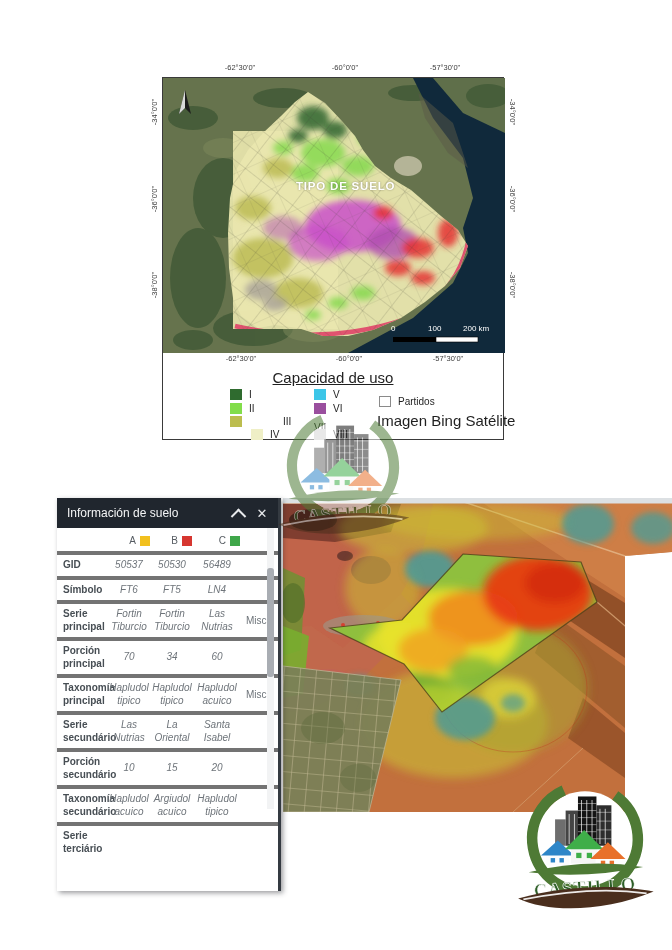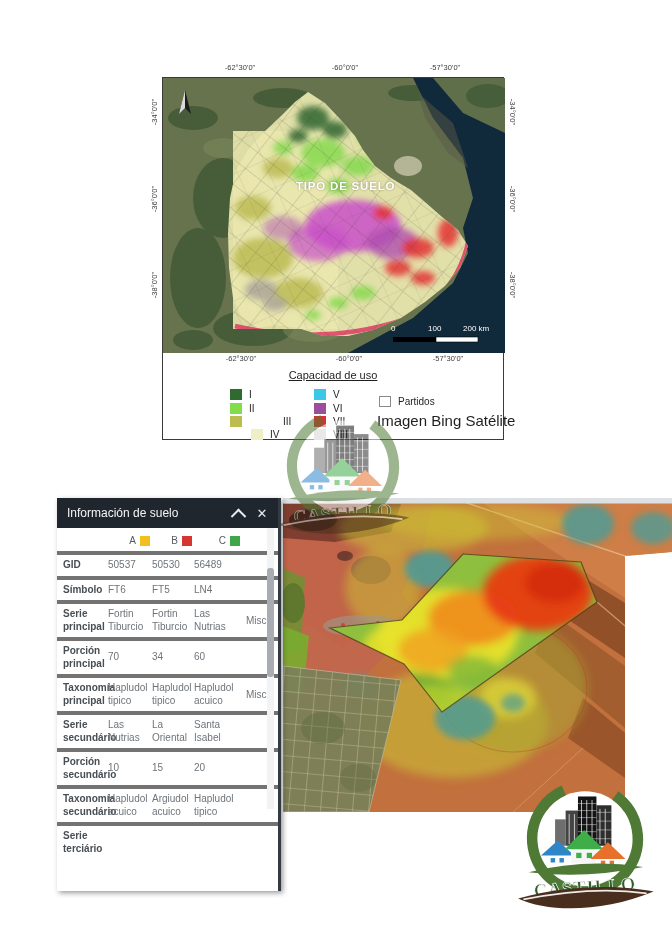--- a/index.html
+++ b/index.html
@@ -9,21 +9,21 @@
   
   .top-fig{position:absolute;left:150px;top:60px;width:372px;height:392px;}
   .tick{position:absolute;font-size:7.5px;color:#3c3c3c;white-space:nowrap;transform:translateX(-50%);}
   .tick.vert-l{transform:translate(-50%,-50%) rotate(-90deg);}
   .tick.vert-r{transform:translate(-50%,-50%) rotate(90deg);}
   .fig-frame{position:absolute;left:12px;top:17px;width:342px;height:363px;
              border:1.5px solid #3a3a3a;background:#fff;box-sizing:border-box;}
   .map-svg{position:absolute;left:0;top:0;}
   .fig-xticks-bottom{position:absolute;left:0;top:276px;width:100%;height:12px;}
   .cap-title{position:absolute;left:0;top:291px;width:100%;text-align:center;
-             font-size:11px;color:#1f1f1f;}
+             font-size:15px;color:#1f1f1f;}
   .cap-title span{text-decoration:underline;}
   .lgd-item{position:absolute;height:12px;display:flex;align-items:center;gap:7px;}
   .lgd-sw{width:12px;height:11px;display:inline-block;}
   .lgd-lb{font-size:10px;color:#1f1f1f;}
   .lgd-partidos-sw{width:12px;height:11px;background:#fff;border:1px solid #8a8a8a;box-sizing:border-box;}
   .lgd-src{position:absolute;font-size:15px;color:#1f1f1f;white-space:nowrap;}
 
   
   .bmap{position:absolute;left:283px;top:498px;width:389px;height:314px;}
   .panel{position:absolute;left:57px;top:498px;width:224px;height:393px;background:#fff;
@@ -33,21 +33,21 @@
   .panel-hd-title{color:#f4f5f6;font-size:12px;margin-left:10px;flex:1;}
   .hd-ic{color:#e8eaec;width:24px;height:24px;display:flex;align-items:center;justify-content:center;
          font-size:13px;cursor:pointer;}
   .chev{width:9px;height:9px;border-left:2px solid #e8eaec;border-top:2px solid #e8eaec;
         transform:rotate(45deg) translate(2px,2px);}
   .panel-body{position:relative;font-size:10px;color:#6e747a;}
   .trow{display:grid;grid-template-columns:45px 44px 42px 48px 25px;padding:4px 0 4px 6px;
         border-top:4px solid #737373;align-items:center;}
   .trow.hdr{border-top:none;padding-top:7px;padding-bottom:5px;}
   .tlabel{color:#474e54;font-weight:bold;line-height:1.25;}
-  .tval{text-align:left;line-height:1.25;padding-right:2px;}
+  .tval{text-align:center;line-height:1.25;padding-right:2px;font-style:italic;}
   .textra{font-size:10px;color:#6e747a;padding-left:4px;overflow:hidden;white-space:nowrap;}
   .colhd{display:flex;justify-content:flex-end;align-items:center;gap:4px;padding-right:2px;}
   .colhd .lt{color:#555b61;}
   .colsw{width:10px;height:10px;display:inline-block;}
   .scroll-track{position:absolute;right:4px;top:30px;width:7px;height:281px;background:#f2f3f4;}
   .scroll-thumb{position:absolute;right:4px;top:70px;width:7px;height:109px;background:#a9adb3;border-radius:3px;}
 
   
   .logo-big{position:absolute;left:497px;top:770px;width:176px;height:148px;z-index:60;}
   .logo-wm{position:absolute;left:258px;top:400px;width:170px;height:143px;opacity:.55;z-index:55;}
@@ -209,21 +209,21 @@
         </div>
 
       <div class="lgd-item" style="left:151px;top:310px;">
         <span class="lgd-sw" style="background: rgb(60, 198, 232);"></span>
         <span class="lgd-lb">V</span>
         </div>
       <div class="lgd-item" style="left:151px;top:324px;">
         <span class="lgd-sw" style="background: rgb(154, 79, 158);"></span>
         <span class="lgd-lb">VI</span>
         </div>
-      <div class="lgd-item" style="left:151px;top:337px;">
+      <div class="lgd-item" style="left:151px;top:337px;flex-direction:column;">
         <span class="lgd-sw" style="background: rgb(221, 47, 47);"></span>
         <span class="lgd-lb">VII</span>
         </div>
       <div class="lgd-item" style="left:151px;top:350px;">
         <span class="lgd-sw" style="background: rgb(204, 204, 204);"></span>
         <span class="lgd-lb">VIII</span>
         </div>
 
       <div class="lgd-item" style="left:216px;top:317px;">
         <span class="lgd-partidos-sw"></span>

